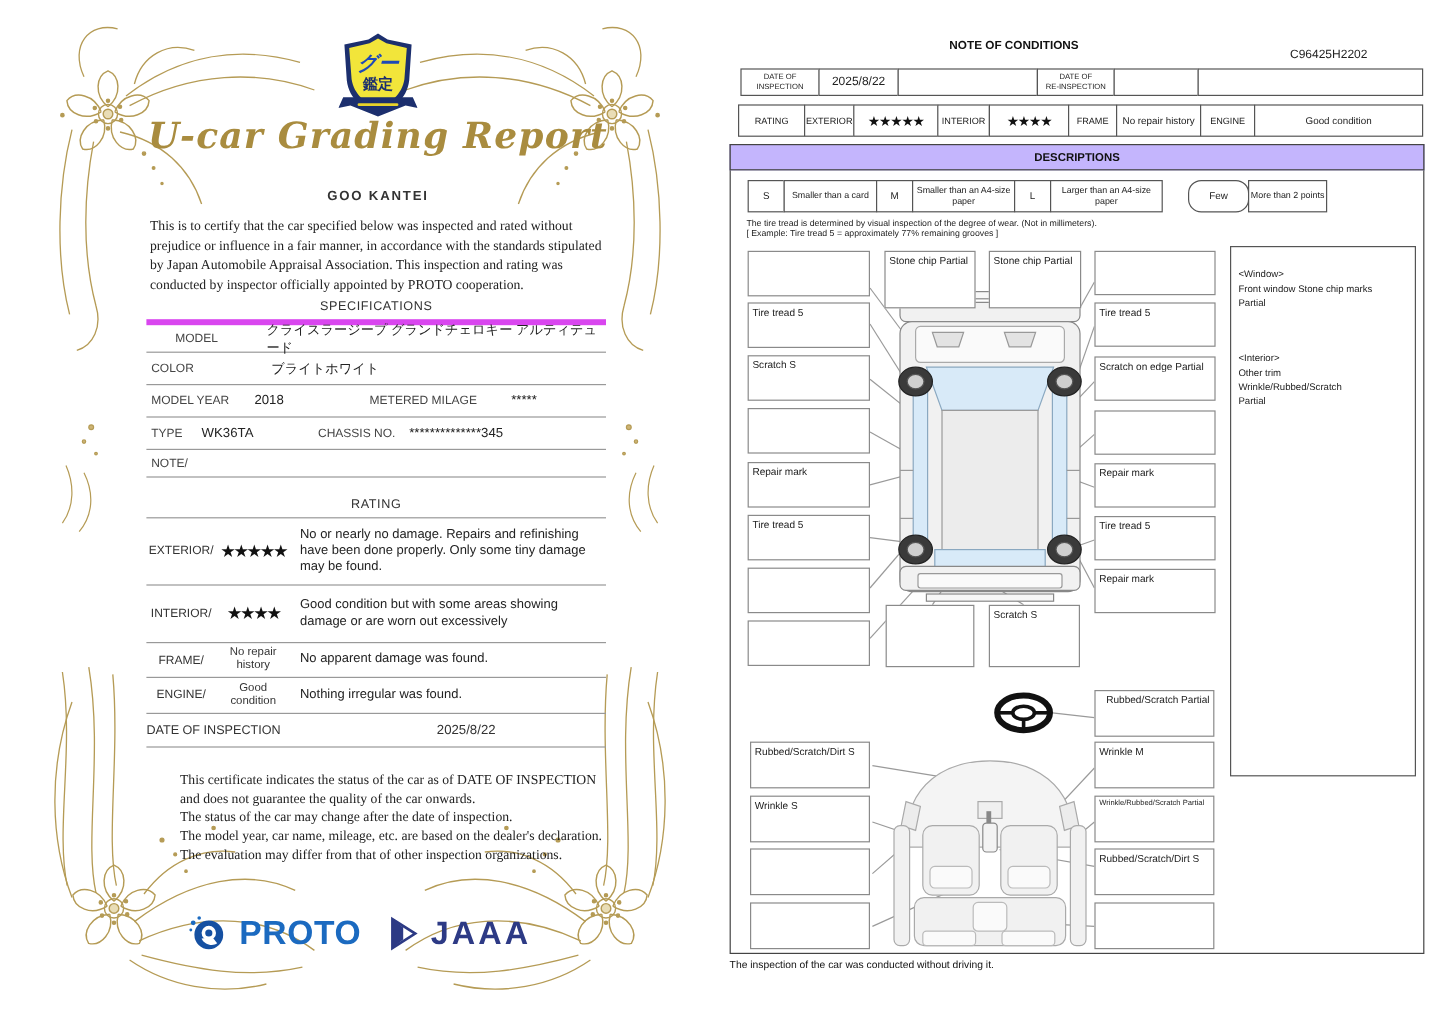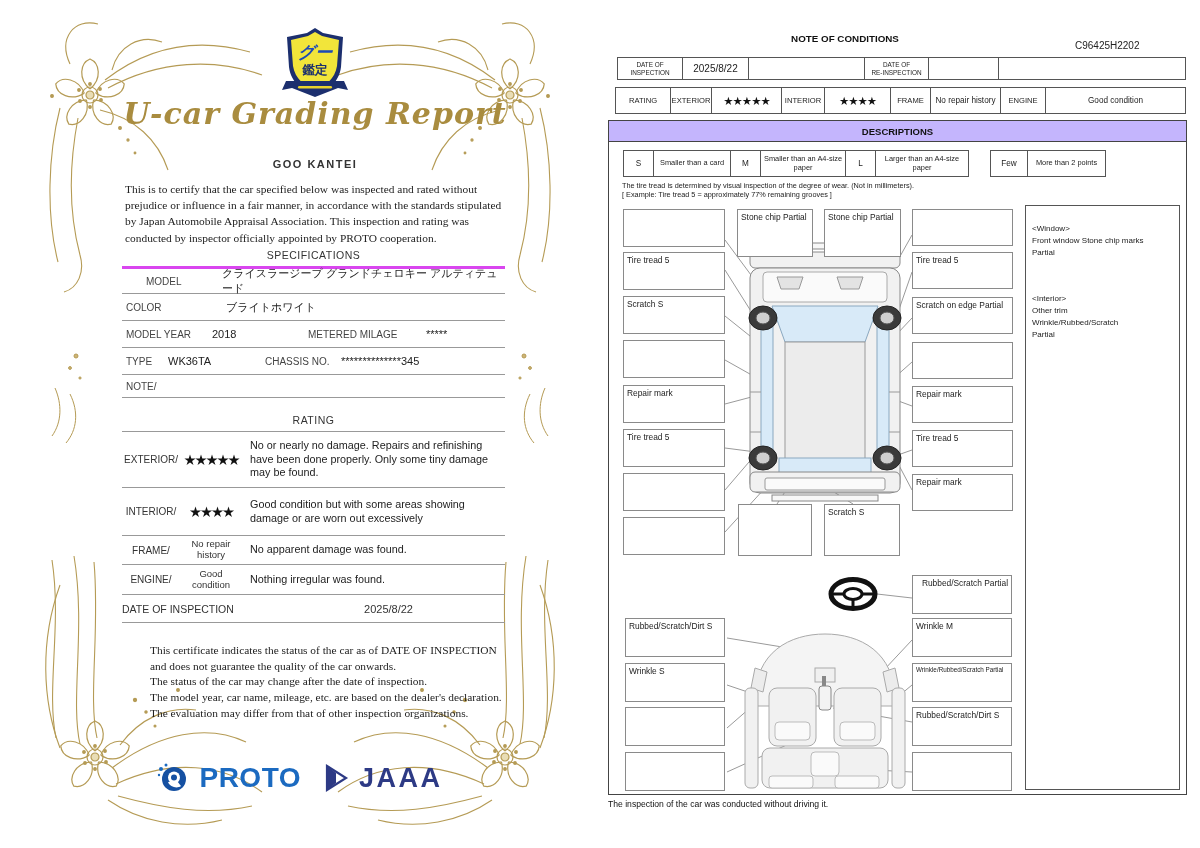--- a/index.html
+++ b/index.html
@@ -14,21 +14,21 @@
   .gr-title{left:70px;top:96px;width:490px;text-align:center;
             font-family:"DejaVu Serif",serif;font-style:italic;font-weight:bold;
             font-size:30px;color:#a98c3f;letter-spacing:1px;}
   .gr-org{left:90px;top:158px;width:450px;text-align:center;font-size:11px;font-weight:bold;
           letter-spacing:1.5px;color:#333;}
   .gr-intro{left:125px;top:181px;width:390px;font-family:"Liberation Serif",serif;
             font-size:11.4px;line-height:1.42;color:#222;}
   .sec-heading{width:383px;left:122px;text-align:center;font-size:10.5px;color:#333;letter-spacing:.5px;}
   .spec-table{left:122px;top:266px;width:383px;font-size:10px;color:#333;}
   .spec-row{display:flex;align-items:center;border-bottom:1px solid #999;box-sizing:border-box;}
-  .spec-row:first-child{border-top:3px solid #d946ef;}
+  .spec-row:first-child{border-top:5px solid #d946ef;}
   .lab{color:#444;}
   .val-jp{font-size:11px;color:#222;}
   .rating-table{left:122px;top:431px;width:383px;color:#333;}
   .r-row{display:flex;border-bottom:1px solid #999;box-sizing:border-box;align-items:center;}
   .r-row:first-child{border-top:1px solid #999;}
   .r-label{width:58px;font-size:10px;text-align:center;flex:none;}
   .r-grade{width:62px;flex:none;text-align:center;}
   .r-grade.stars5{font-size:14.5px;letter-spacing:-2px;color:#111;}
   .r-grade.stars4{font-size:14.5px;letter-spacing:-2px;color:#111;}
   .r-grade.txt{font-size:9.5px;line-height:1.15;}
@@ -61,21 +61,21 @@
                font-size:9.5px;font-weight:bold;color:#111;background:#c4b5fd;}
   .legend{height:27px;}
   .lg-key{font-size:8.2px;}
   .lg-desc{font-size:7.4px;line-height:1.2;}
   .tire-note{left:17px;width:420px;font-size:7.3px;color:#222;}
   .diagram-svg{position:absolute;left:0;top:0;pointer-events:none;}
   .co{position:absolute;border:1px solid #8a8a8a;background:#fff;font-size:8.4px;
       color:#222;padding:2px 3px;box-sizing:border-box;line-height:1.2;text-align:left;
       align-items:flex-start;}
   .co.tiny{font-size:6.3px;}
-  .notes-panel{left:420px;top:205px;width:155px;height:585px;border:1.5px solid #555;
+  .notes-panel{left:420px;top:205px;width:155px;height:442px;border:1.5px solid #555;
                padding:5px 6px;font-size:8px;line-height:1.5;color:#222;white-space:pre-line;
                background:#fff;}
   .footer-note{left:3px;top:799px;width:420px;font-size:8.6px;color:#111;}
 </style>
 </head>
 <body>
 
 <div class="canvas">
 
   <div class="page-left">
@@ -276,21 +276,21 @@
 
     <div class="abs tbl legend" style="left:18px;top:150px;width:346px;">
       <div class="cell lg-key" style="width:31px;">S</div>
       <div class="cell lg-desc" style="width:78px;">Smaller than a card</div>
       <div class="cell lg-key" style="width:31px;">M</div>
       <div class="cell lg-desc" style="width:86px;">Smaller than an A4-size paper</div>
       <div class="cell lg-key" style="width:31px;">L</div>
       <div class="cell lg-desc" style="flex:1;">Larger than an A4-size paper</div>
     </div>
     <div class="abs tbl legend" style="left:385px;top:150px;width:116px;">
-      <div class="cell lg-key" style="width:38px;">Few</div>
+      <div class="cell lg-key" style="width:51px;border-radius:11px;">Few</div>
       <div class="cell lg-desc" style="flex:1;">More than 2 points</div>
     </div>
 
     <div class="abs tire-note" style="top:181px;">The tire tread is determined by visual inspection of the degree of wear. (Not in millimeters).</div>
     <div class="abs tire-note" style="top:190px;">[ Example: Tire tread 5 = approximately 77% remaining grooves ]</div>
 
     <svg class="diagram-svg" width="595" height="848" viewBox="0 0 595 848">
       <g stroke="#9a9a9a" stroke-width="1">
         <line x1="120" y1="240" x2="172" y2="310"></line>
         <line x1="120" y1="270" x2="149" y2="316"></line>

